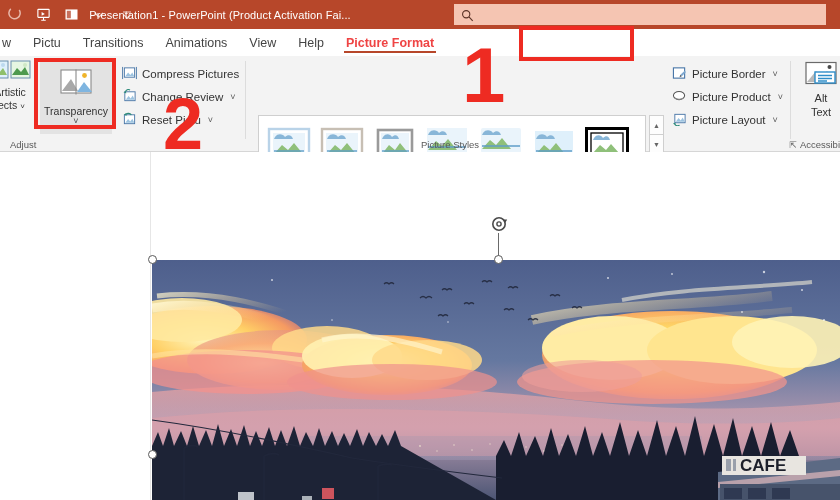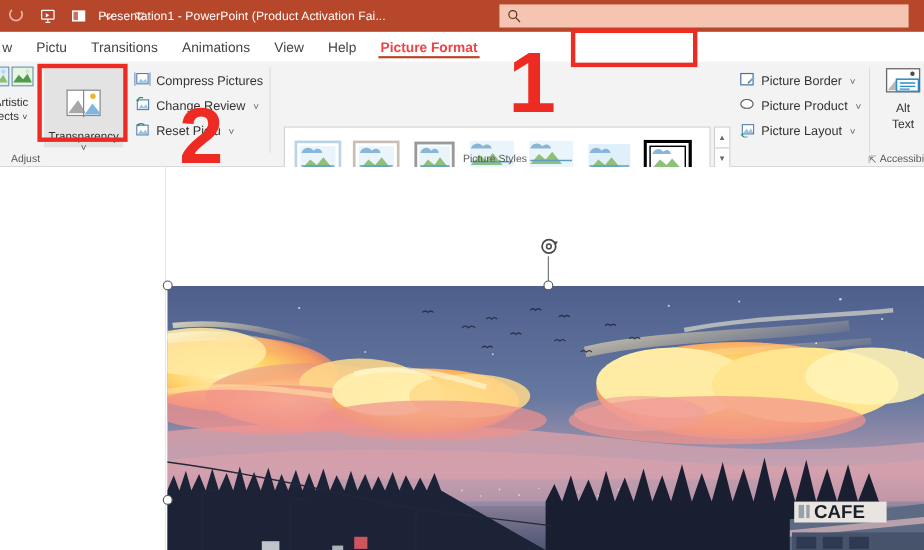--- a/index.html
+++ b/index.html
@@ -87,21 +87,21 @@
     position: absolute; left: -18px; top: 3px; width: 56px;
     display: flex; flex-direction: column; align-items: center;
     font-size: 10.5px; color: #333; line-height: 13px;
   }
   .artistic-btn .lbl { text-align: center; }
   .transp-btn {
     position: absolute; left: 40px; top: 6px;
     width: 72px; height: 72px;
     background: #e3e3e3;
     display: flex; flex-direction: column; align-items: center;
-    padding-top: 18px;
+    padding-top: 6px;
     font-size: 10.5px; color: #333;
   }
   .transp-btn .lbl { margin-top: 7px; }
   .transp-btn .chev { margin-top: -1px; font-size: 9px; color:#444; }
 
   .small-cmds { position: absolute; left: 122px; top: 6px; width: 110px; }
   .small-cmd {
     display: flex; align-items: center; gap: 5px;
     height: 23px; font-size: 11.5px; color: #333; white-space: nowrap;
   }

